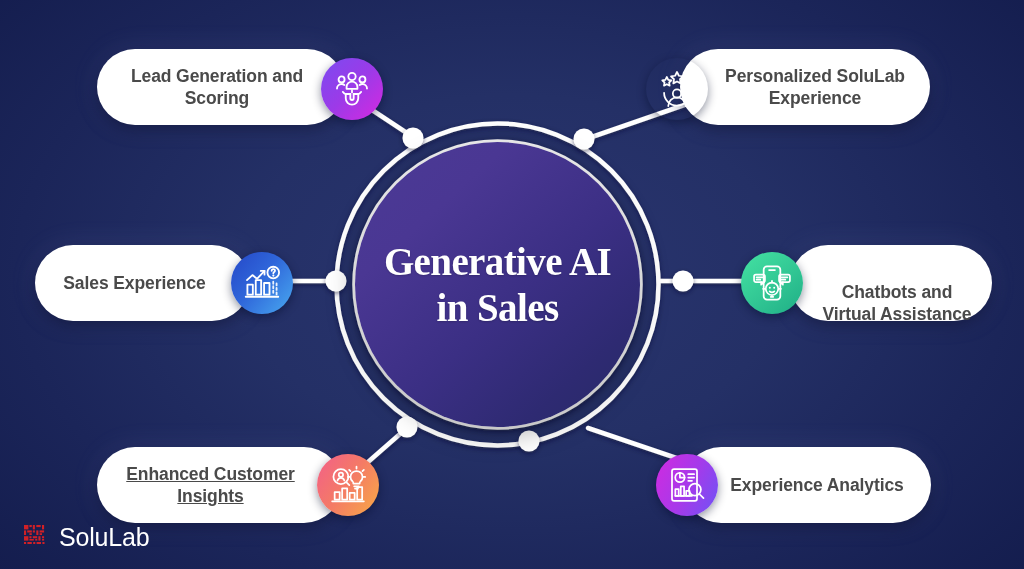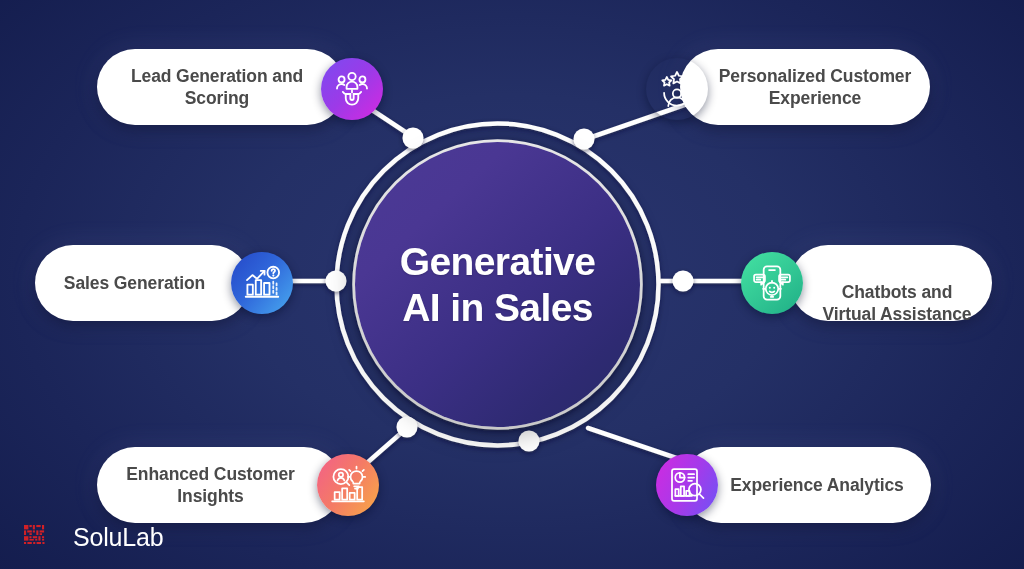--- a/index.html
+++ b/index.html
@@ -26,20 +26,21 @@
   .layer { position: absolute; inset: 0; }
   #svg-links { z-index: 2; }
   #nodes-layer { z-index: 5; }
 
   
   .hub {
     position: absolute;
     left: 355px; top: 142px;
     width: 285px; height: 285px;
     z-index: 4;
+    font-family: Liberation Serif, serif;
   }
   .hub-disc {
     position: absolute; inset: 0;
     border-radius: 50%;
     background: linear-gradient(138deg, #4b3a96 0%, #4a3793 26%, #3b2f84 56%, #2e2a72 80%, #262a66 100%);
     display: flex; align-items: center; justify-content: center;
     box-shadow: 0 6px 28px rgba(0,0,0,.35);
   }
   .hub-title {
     color: #ffffff;
@@ -100,33 +101,33 @@
   #pill-forecast .pill-label { padding-right: 30px; }
   #badge-forecast{ left: 231px; top: 252px; }
 
   
   #pill-chatbot  { left: 790px; top: 245px; width: 202px; }
   #pill-chatbot .pill-label { padding-left: 26px; margin-top: 40px; }
   #badge-chatbot { left: 741px; top: 252px; }
 
   
   #pill-insights { left: 97px;  top: 447px; width: 245px; }
-  #pill-insights .pill-label { padding-right: 32px; }
+  #pill-insights .pill-label { padding-right: 32px; text-decoration: underline; }
   #badge-insights{ left: 317px; top: 454px; }
 
   
   #pill-predict  { left: 683px; top: 447px; width: 248px; }
   #pill-predict .pill-label { padding-left: 34px; }
   #badge-predict { left: 656px; top: 454px; }
 
   
   .logo {
     position: absolute;
     left: 24px; bottom: 17px;
-    display: flex; align-items: center; gap: 23px;
+    display: flex; align-items: center; gap: 9px;
     z-index: 9;
   }
   .logo-mark { width: 26px; height: 26px; display: block; }
   .logo-text {
     color: #ffffff;
     font-size: 25px;
     font-weight: 400;
     letter-spacing: -0.2px;
   }
 </style>
@@ -186,35 +187,35 @@
         <circle cx="36.5" cy="12.5" r="3.6"></circle>
         <path d="M42 23.4c0-3-2.5-5.4-5.5-5.4-1.3 0-2.4.4-3.3 1.1"></path>
         <path d="M16.5 30v5.2c0 4.2 3.4 7.6 7.5 7.6s7.5-3.4 7.5-7.6V30"></path>
         <path d="M22 30v5.2c0 1.1.9 2 2 2s2-.9 2-2V30"></path>
         <path d="M16.5 30h5.5M26 30h5.5"></path>
         <path d="M13 27.5l2 2M35 27.5l-2 2M24 25.5v2.6"></path>
       </svg>
     </div>
 
     <div class="pill" id="pill-personal" style="pointer-events:auto">
-      <span class="pill-label">Personalized Customer Experience</span>
+      <span class="pill-label">Personalized SoluLab Experience</span>
     </div>
     <div class="badge" id="badge-personal" style="pointer-events:auto; background:linear-gradient(115deg,#f364b0 0%,#d council,#c93fd6 55%,#a736e8 100%)">
       <svg viewBox="0 0 48 48" fill="none" stroke="#fff" stroke-width="2.1" stroke-linecap="round" stroke-linejoin="round">
         <path d="M24 3.5l2.2 4.6 5 .7-3.6 3.5.85 4.95L24 14.9l-4.45 2.35.85-4.95-3.6-3.5 5-.7z"></path>
         <path d="M11.8 9.5l1.7 3.5 3.8.55-2.75 2.65.65 3.8-3.4-1.8-3.4 1.8.65-3.8-2.75-2.65 3.8-.55z"></path>
         <path d="M36.2 9.5l1.7 3.5 3.8.55-2.75 2.65.65 3.8-3.4-1.8-3.4 1.8.65-3.8-2.75-2.65 3.8-.55z"></path>
         <circle cx="24" cy="29.5" r="5"></circle>
         <path d="M13.5 44.5c0-5.8 4.7-10.4 10.5-10.4s10.5 4.6 10.5 10.4"></path>
         <path d="M8.5 28.5c0 8.6 6.9 15.5 15.5 15.5s15.5-6.9 15.5-15.5"></path>
       </svg>
     </div>
 
     <div class="pill" id="pill-forecast" style="pointer-events:auto">
-      <span class="pill-label">Sales Generation</span>
+      <span class="pill-label">Sales Experience</span>
     </div>
     <div class="badge" id="badge-forecast" style="pointer-events:auto; background:linear-gradient(130deg,#2547c7 0%,#2f66da 45%,#49aaf0 100%)">
       <svg viewBox="0 0 48 48" fill="none" stroke="#fff" stroke-width="2.2" stroke-linecap="round" stroke-linejoin="round">
         <path d="M4.5 40.5h39"></path>
         <rect x="6.5" y="26" width="6.5" height="12"></rect>
         <rect x="16.5" y="20.5" width="6.5" height="17.5"></rect>
         <rect x="26.5" y="24" width="6.5" height="14"></rect>
         <path d="M6 20.5l6.5-6 5.5 4.5L27 9.5"></path>
         <path d="M22.5 9.5H27v4.5"></path>
         <circle cx="37.5" cy="11.5" r="7"></circle>

